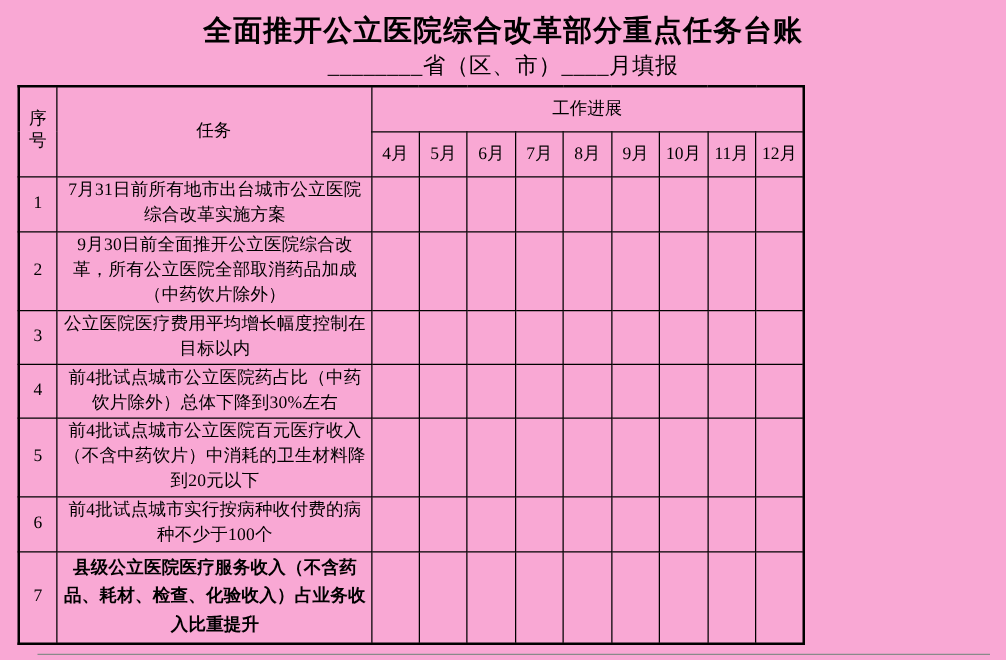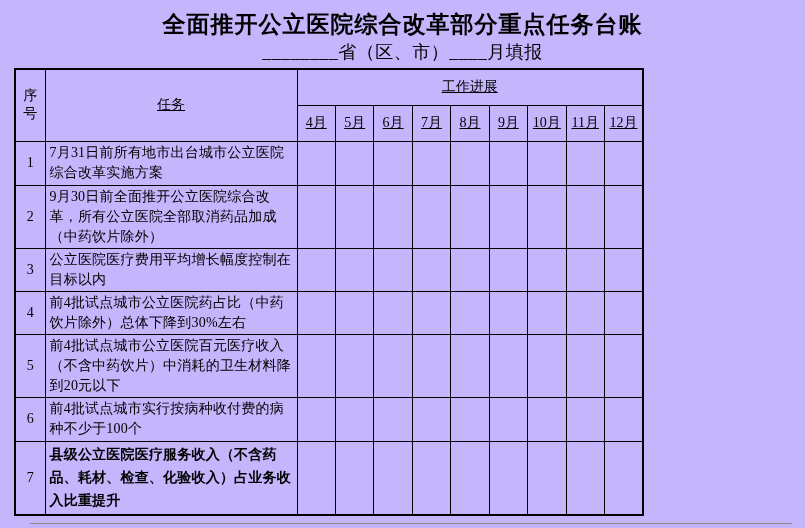--- a/index.html
+++ b/index.html
@@ -1,21 +1,21 @@
 <!DOCTYPE html>
 <html><head>
 <meta charset="utf-8">
 <style>
   * { margin: 0; padding: 0; box-sizing: border-box; }
   html, body { background: #fff; }
   .page {
     position: relative;
     width: 805px;
     height: 528px;
-    background: #c4b5fd;
+    background: #f9a8d4;
     color: #000;
     font-family: "Liberation Serif", "DejaVu Serif", serif;
     overflow: hidden;
   }
   .doc-title {
     text-align: center;
     font-size: 23px;
     font-weight: bold;
     letter-spacing: 1px;
     padding-top: 11px;
@@ -47,24 +47,24 @@
   col.c-seq  { width: 30px; }
   col.c-task { width: 252px; }
   thead tr.h-top { height: 36px; }
   thead tr.h-months { height: 36px; }
   th.seq-h {
     text-align: center;
     line-height: 18px;
     padding: 0 1px;
     word-break: break-all;
   }
-  th.task-h, th.progress-h, th.month-h { text-align: center; text-decoration: underline; }
+  th.task-h, th.progress-h, th.month-h { text-align: center; }
   tbody td.seq-c { text-align: center; }
   tbody td.task-c {
-    text-align: left;
+    text-align: center;
     padding: 1px 2px 1px 4px;
     line-height: 20px;
     letter-spacing: 0.2px;
   }
   tbody tr:nth-child(1) { height: 44px; }
   tbody tr:nth-child(2) { height: 63px; }
   tbody tr:nth-child(3) { height: 42px; }
   tbody tr:nth-child(4) { height: 43px; }
   tbody tr:nth-child(5) { height: 63px; }
   tbody tr:nth-child(6) { height: 44px; }

